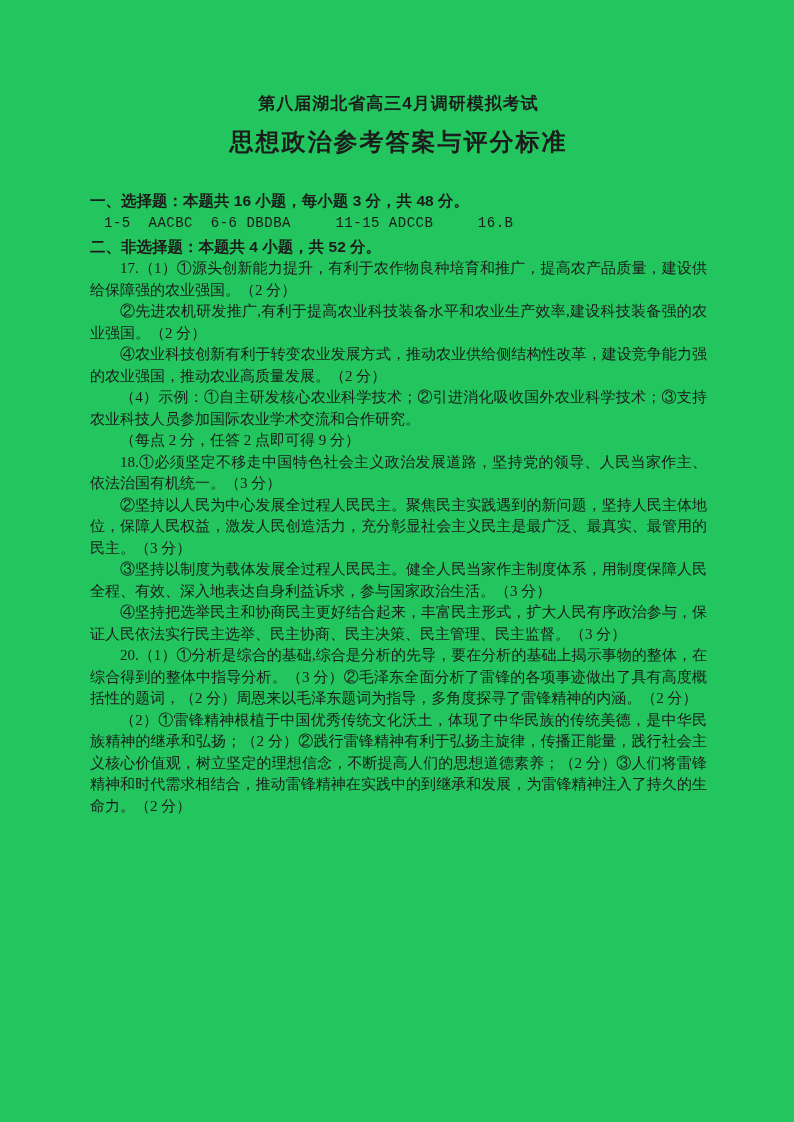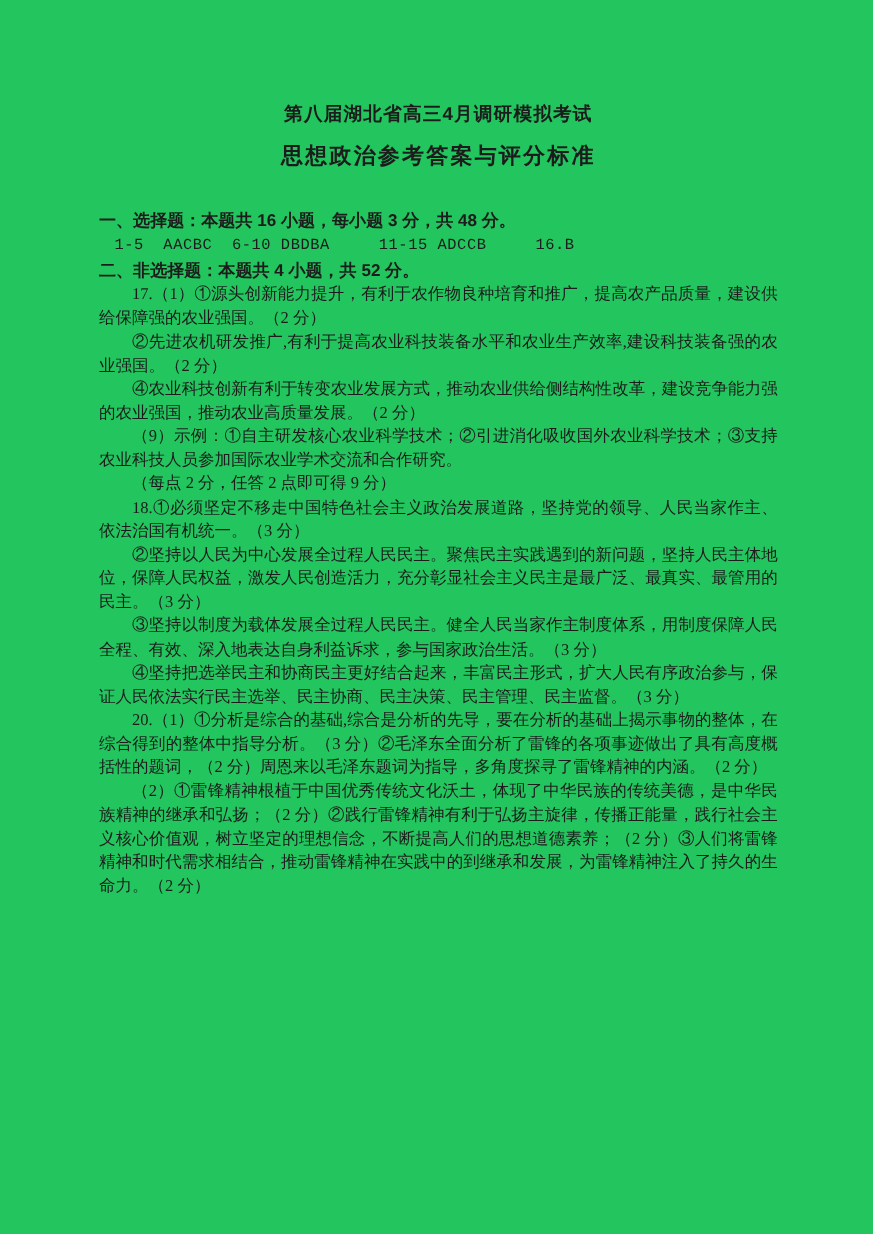--- a/index.html
+++ b/index.html
@@ -23,21 +23,21 @@
     font-weight: bold;
     font-size: 17px;
     line-height: 22px;
     text-align: center;
     letter-spacing: 1px;
     margin: 0;
   }
   .doc-title {
     font-family: Liberation Sans, sans-serif;
     font-weight: bold;
-    font-size: 20px;
+    font-size: 24px;
     line-height: 30px;
     text-align: center;
     letter-spacing: 2px;
     margin: 12px 0 0 0;
   }
   .sec-head {
     font-family: "Liberation Sans", sans-serif;
     font-weight: bold;
     font-size: 15.5px;
     line-height: 23px;
@@ -67,29 +67,29 @@
 
 <div class="sheet">
   <div class="content">
 
     <h1 class="exam-title">第八届湖北省高三4月调研模拟考试</h1>
 
     <h2 class="doc-title">思想政治参考答案与评分标准</h2>
 
     <p class="sec-head first">一、选择题：本题共 16 小题，每小题 3 分，共 48 分。</p>
 
-    <p class="answers-line">1-5  AACBC  6-10 DBDBA     11-15 ADCCB     16.B</p>
+    <p class="answers-line">1-5  AACBC  6-6 DBDBA     11-15 ADCCB     16.B</p>
 
     <p class="sec-head">二、非选择题：本题共 4 小题，共 52 分。</p>
 
     <div>
         <p class="para">17.（1）①源头创新能力提升，有利于农作物良种培育和推广，提高农产品质量，建设供给保障强的农业强国。（2 分）</p>
         <p class="para">②先进农机研发推广,有利于提高农业科技装备水平和农业生产效率,建设科技装备强的农业强国。（2 分）</p>
         <p class="para">④农业科技创新有利于转变农业发展方式，推动农业供给侧结构性改革，建设竞争能力强的农业强国，推动农业高质量发展。（2 分）</p>
-        <p class="para">（9）示例：①自主研发核心农业科学技术；②引进消化吸收国外农业科学技术；③支持农业科技人员参加国际农业学术交流和合作研究。</p>
+        <p class="para">（4）示例：①自主研发核心农业科学技术；②引进消化吸收国外农业科学技术；③支持农业科技人员参加国际农业学术交流和合作研究。</p>
         <p class="para">（每点 2 分，任答 2 点即可得 9 分）</p>
         <p class="para">18.①必须坚定不移走中国特色社会主义政治发展道路，坚持党的领导、人民当家作主、依法治国有机统一。（3 分）</p>
         <p class="para">②坚持以人民为中心发展全过程人民民主。聚焦民主实践遇到的新问题，坚持人民主体地位，保障人民权益，激发人民创造活力，充分彰显社会主义民主是最广泛、最真实、最管用的民主。（3 分）</p>
         <p class="para">③坚持以制度为载体发展全过程人民民主。健全人民当家作主制度体系，用制度保障人民全程、有效、深入地表达自身利益诉求，参与国家政治生活。（3 分）</p>
         <p class="para">④坚持把选举民主和协商民主更好结合起来，丰富民主形式，扩大人民有序政治参与，保证人民依法实行民主选举、民主协商、民主决策、民主管理、民主监督。（3 分）</p>
         <p class="para">20.（1）①分析是综合的基础,综合是分析的先导，要在分析的基础上揭示事物的整体，在综合得到的整体中指导分析。（3 分）②毛泽东全面分析了雷锋的各项事迹做出了具有高度概括性的题词，（2 分）周恩来以毛泽东题词为指导，多角度探寻了雷锋精神的内涵。（2 分）</p>
         <p class="para">（2）①雷锋精神根植于中国优秀传统文化沃土，体现了中华民族的传统美德，是中华民族精神的继承和弘扬；（2 分）②践行雷锋精神有利于弘扬主旋律，传播正能量，践行社会主义核心价值观，树立坚定的理想信念，不断提高人们的思想道德素养；（2 分）③人们将雷锋精神和时代需求相结合，推动雷锋精神在实践中的到继承和发展，为雷锋精神注入了持久的生命力。（2 分）</p>
       </div>
 
   </div>

